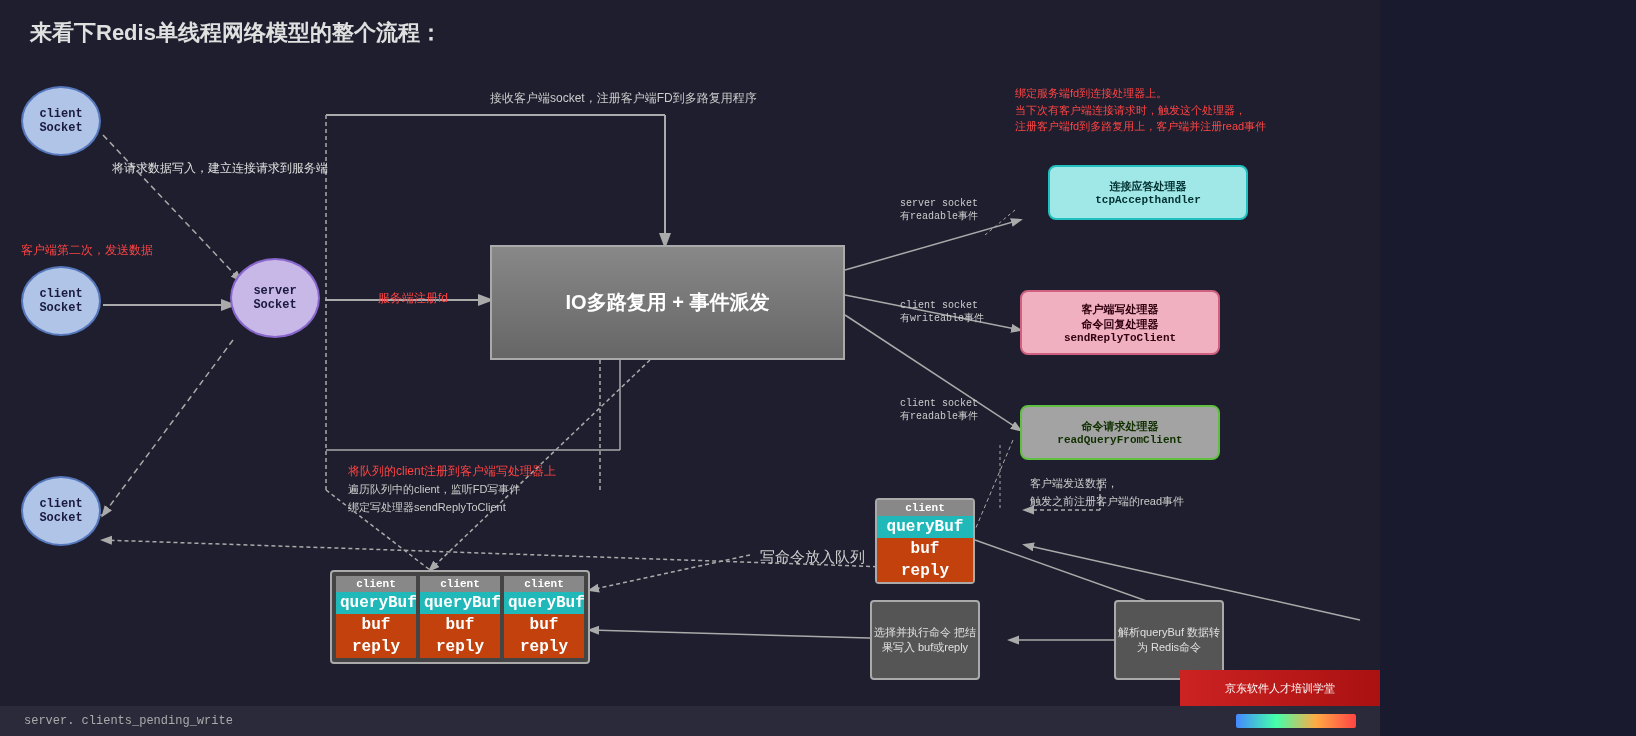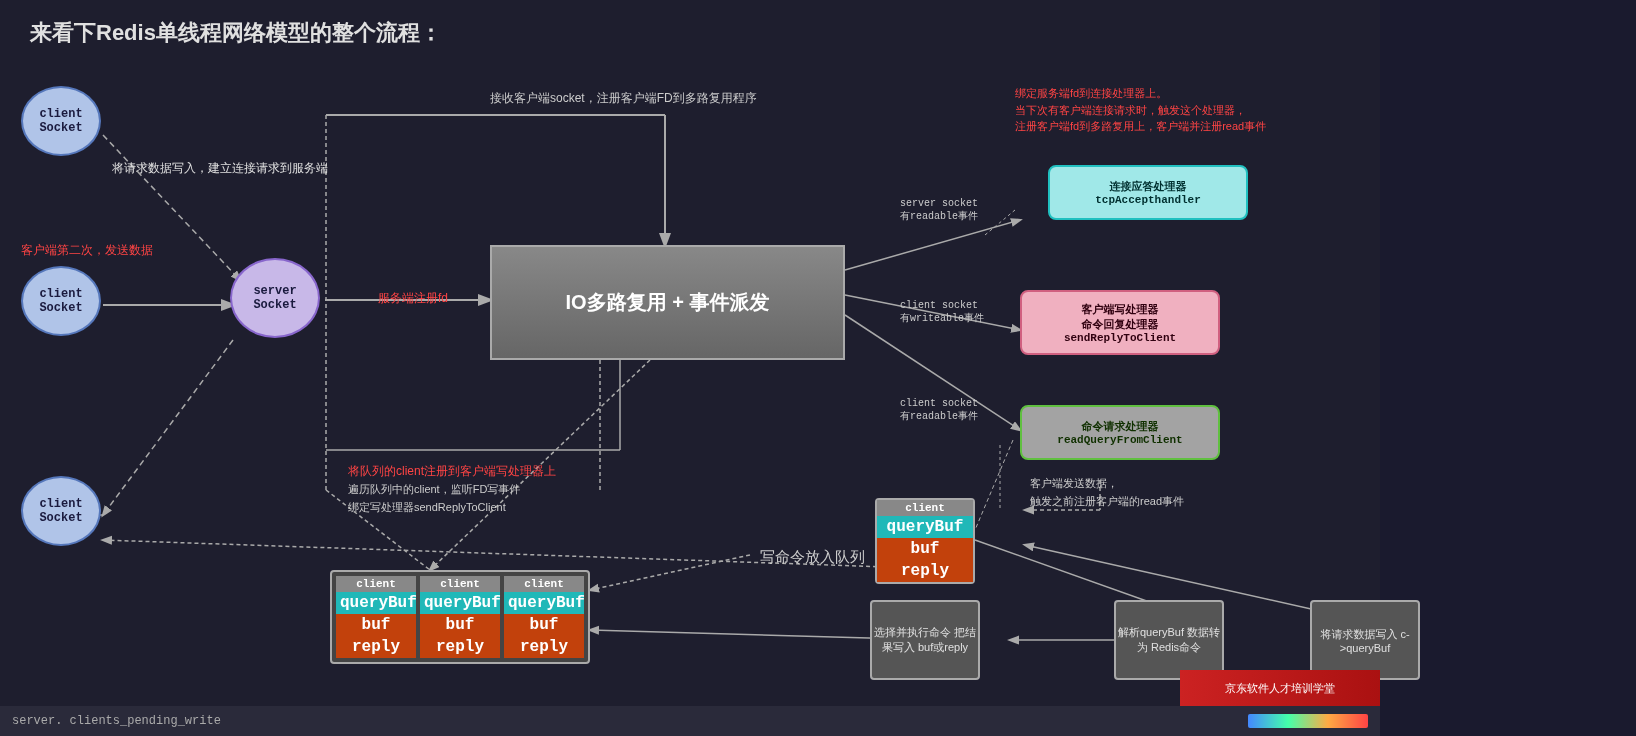--- a/index.html
+++ b/index.html
@@ -153,21 +153,21 @@
     .bottom-bar {
       position: absolute;
       bottom: 0;
       left: 0;
       right: 0;
       height: 30px;
       background: #2a2a3a;
       display: flex;
       align-items: center;
       justify-content: space-between;
-      padding: 0 12px;
+      padding: 0 24px;
     }
     .bottom-text {
       color: #aaa;
       font-size: 12px;
       font-family: 'Courier New', monospace;
     }
     .watermark {
       position: absolute;
       bottom: 35px;
       right: 10px;
@@ -384,27 +384,20 @@
 
   <div style="position: absolute; top: 600px; left: 1090px; width: 110px; height: 80px;
               background: #555; border: 2px solid #aaa; border-radius: 4px;
               display: flex; align-items: center; justify-content: center;
               text-align: center; color: #e0e0e0; font-size: 11px; font-family: sans-serif; margin-left: 24px;">
     <span>解析queryBuf
 数据转为
 Redis命令</span>
   </div>
 
-  <div style="position: absolute; top: 600px; left: 1310px; width: 110px; height: 80px;
-              background: #555; border: 2px solid #aaa; border-radius: 4px;
-              display: flex; align-items: center; justify-content: center;
-              text-align: center; color: #e0e0e0; font-size: 11px; font-family: sans-serif;">
-    <span>将请求数据写入
-c-&gt;queryBuf</span>
-  </div>
 
   <div class="bottom-bar">
     <span class="bottom-text">server. clients_pending_write</span>
     <div style="display: flex; gap: 8px; align-items: center;">
       <div style="width: 120px; height: 14px; background: linear-gradient(90deg, #4488ff, #44ffaa, #ffaa44, #ff4444); border-radius: 2px;"></div>
     </div>
   </div>
 
   <div class="watermark">
     CSDN@某某网页

